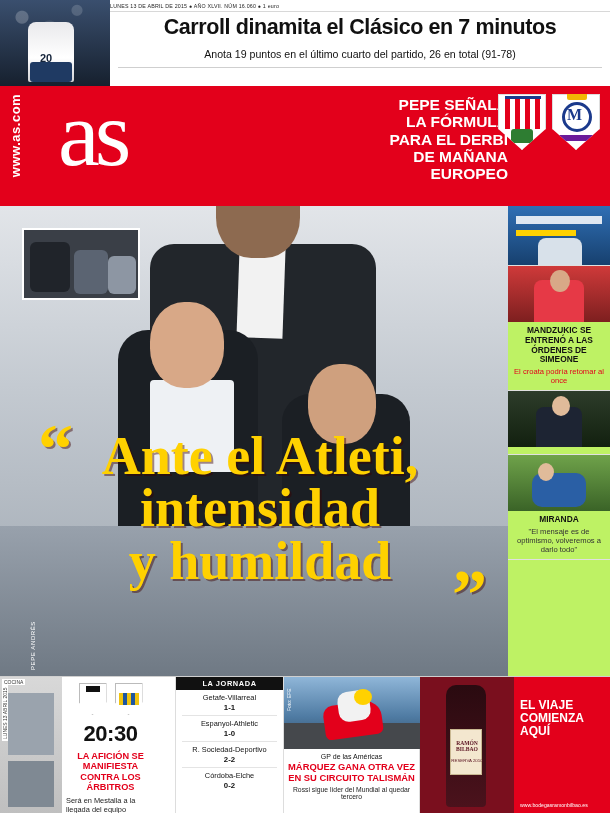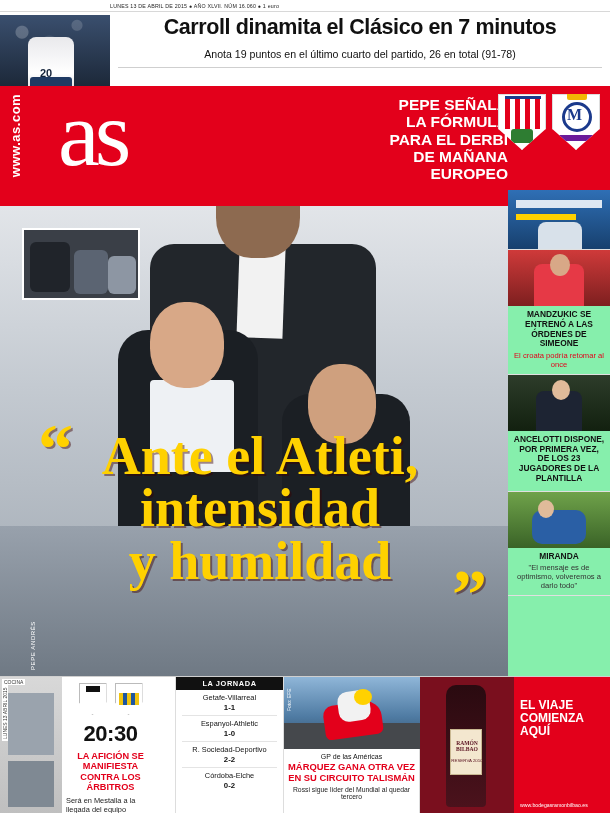--- a/index.html
+++ b/index.html
@@ -38,21 +38,21 @@
   }
   .headline-sub {
     margin-top: 9px;
     font-size: 10.6px; color: #111; text-align: center; font-weight: normal;
     white-space: nowrap;
   }
   .hr-thin { margin-top: 7px; border-top: 1px solid #cfcfcf; }
 
   
   .basket-photo {
-    position: absolute; left: 0; top: 15px; width: 110px; height: 86px;
+    position: absolute; left: 0; top: 0; width: 110px; height: 86px;
     background: linear-gradient(160deg,#2b3d59 0%,#4a6281 45%,#1c2636 100%);
     overflow: hidden;
   }
   .basket-photo .crowd {
     position: absolute; inset: 0;
     background:
       radial-gradient(circle at 20% 20%, rgba(255,255,255,.22) 0 6px, transparent 7px),
       radial-gradient(circle at 70% 12%, rgba(255,255,255,.16) 0 5px, transparent 6px),
       radial-gradient(circle at 45% 35%, rgba(255,255,255,.10) 0 9px, transparent 10px),
       linear-gradient(180deg,#3a4f6e,#16202e);
@@ -206,22 +206,22 @@
     position:absolute; color:#ffd100; font-weight:bold;
     font-family:"Liberation Serif", serif;
     text-shadow: 2px 2px 0 rgba(60,0,0,.45);
     font-size: 70px; line-height:1;
   }
   .quote-open { left: 38px; top: 414px; }
   .quote-close { left: 452px; top: 560px; }
 
   
   .rightcol {
-    position: absolute; left: 508px; top: 190px; width: 102px; height: 590px;
-    background:#86efac;
+    position: absolute; left: 508px; top: 206px; width: 102px; height: 590px;
+    background:#bef264;
   }
   .rc-item { width:102px; border-bottom:1px solid #e0e0e0; padding:0 0 4px 0; }
   .rc-photo { width:102px; height:56px; position:relative; overflow:hidden; }
   .rc-photo.p1 { background: linear-gradient(180deg,#cf3a3a 0%,#7d1f1f 100%); }
   .rc-photo.p1 .kit { position:absolute; left:26px; top:14px; width:50px; height:42px; background:#e63946; border-radius:8px 8px 0 0;}
   .rc-photo.p1 .head { position:absolute; left:42px; top:4px; width:20px; height:22px; background:#d8a887; border-radius:50%;}
   .rc-photo.p2 { background: linear-gradient(180deg,#2d3c2a 0%,#12200f 100%); }
   .rc-photo.p2 .suit { position:absolute; left:28px; top:16px; width:46px; height:40px; background:#1d2433; border-radius:8px 8px 0 0;}
   .rc-photo.p2 .head { position:absolute; left:44px; top:5px; width:18px; height:20px; background:#e0bb9a; border-radius:50%;}
   .rc-photo.p3 { background: linear-gradient(180deg,#6fa24a 0%,#3a6327 100%); }
@@ -458,21 +458,20 @@
       </div>
       <div class="rc-title">MANDZUKIC SE ENTRENÓ A LAS ÓRDENES DE SIMEONE</div>
       <div class="rc-sub">El croata podría retomar al once</div>
     </div>
 
     <div class="rc-item">
       <div class="rc-photo p2">
         <div class="suit"></div>
         <div class="head"></div>
       </div>
-      <div class="rc-title">ANCELOTTI DISPONE, POR PRIMERA VEZ, DE LOS 23 JUGADORES DE LA PLANTILLA</div>
       <div class="rc-sub dark"></div>
     </div>
 
     <div class="rc-item">
       <div class="rc-photo p3">
         <div class="man"></div>
         <div class="head"></div>
       </div>
       <div class="rc-title">MIRANDA</div>
       <div class="rc-sub dark">"El mensaje es de optimismo, volveremos a darlo todo"</div>

